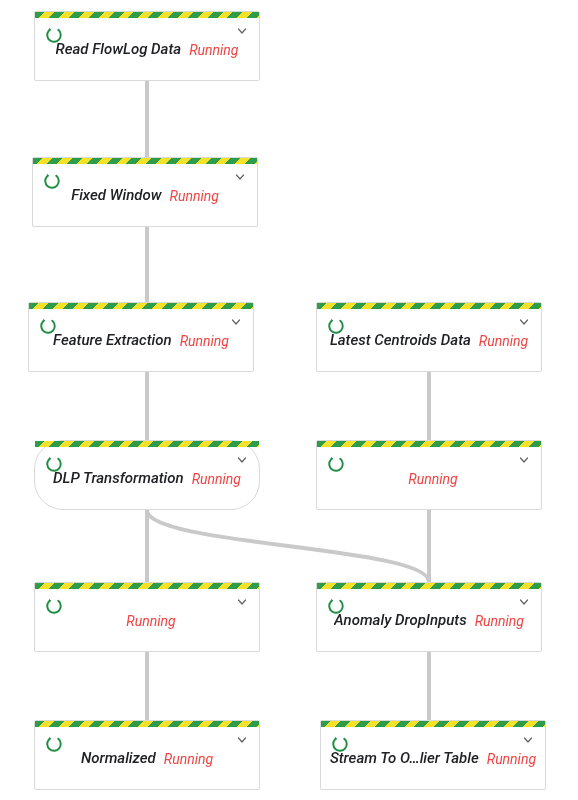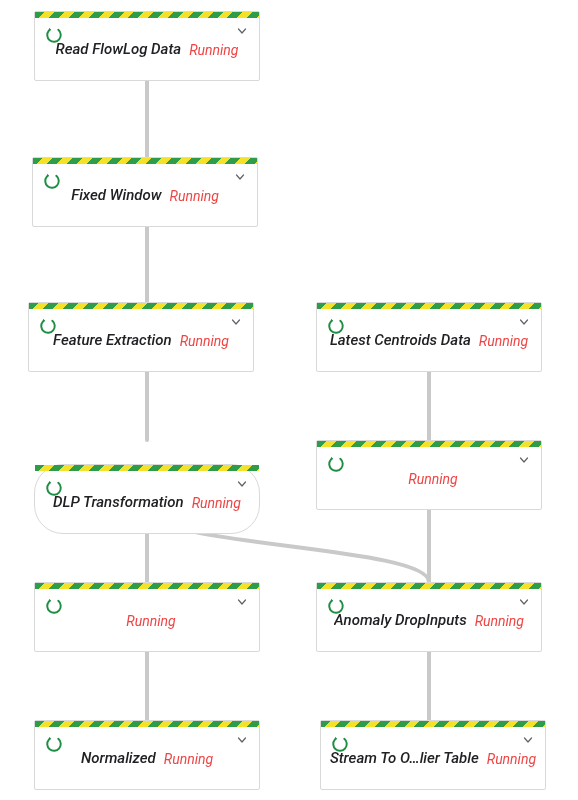--- a/index.html
+++ b/index.html
@@ -174,21 +174,21 @@
     <span class="chevron-icon">
       <svg width="12" height="12" viewBox="0 0 24 24">
         <path d="M5 8 L12 16 L19 8" fill="none" stroke="#5f6368" stroke-width="2.4" stroke-linecap="round" stroke-linejoin="round"></path>
       </svg>
     </span>
     <div class="content">
       <div class="title">Latest Centroids Data</div>
       <div class="status">Running</div>
     </div>
   </div>
-<div class="node" style="left: 34px; top: 464px; border-radius: 29px;">
+<div class="node" style="left: 34px; top: 440px; border-radius: 29px;">
     <div class="stripe"></div>
     <span class="running-icon">
       <svg width="18" height="18" viewBox="0 0 24 24">
         <circle cx="12" cy="12" r="9" fill="none" stroke="#1e8e43" stroke-width="2.6" stroke-dasharray="44 12" stroke-linecap="round" transform="rotate(-50 12 12)"></circle>
         <path d="M12 3 l3.2 -2.2 l-0.6 3.9 z" fill="#1e8e43" transform="rotate(-50 12 12)"></path>
       </svg>
     </span>
     <span class="chevron-icon">
       <svg width="12" height="12" viewBox="0 0 24 24">
         <path d="M5 8 L12 16 L19 8" fill="none" stroke="#5f6368" stroke-width="2.4" stroke-linecap="round" stroke-linejoin="round"></path>

